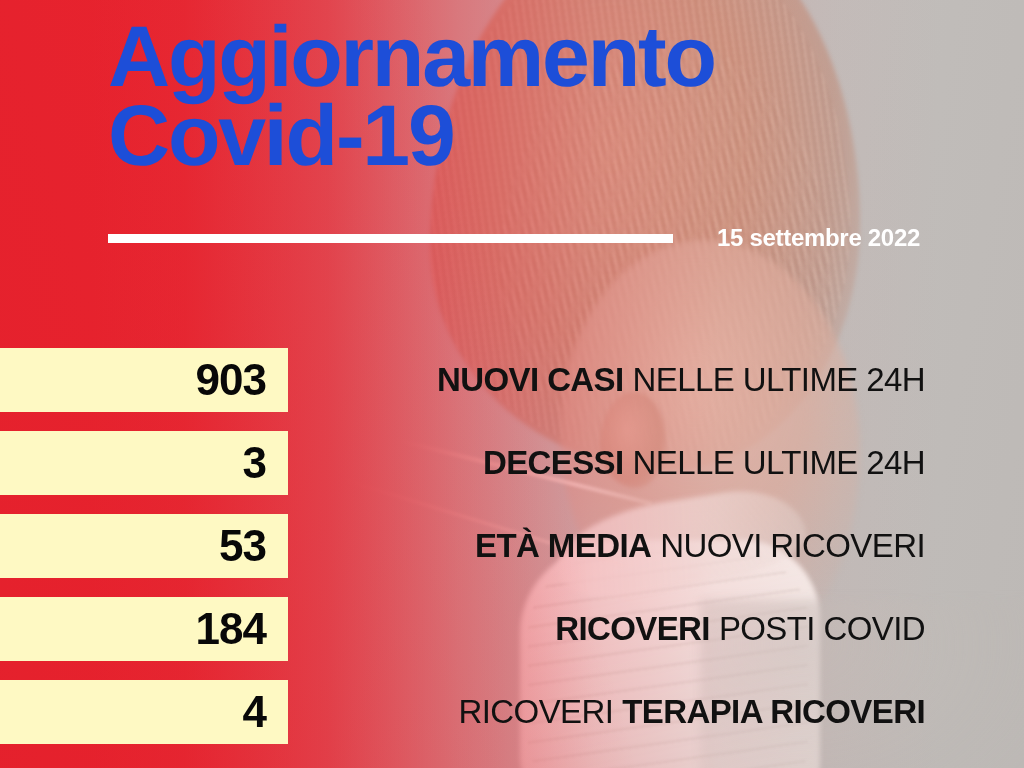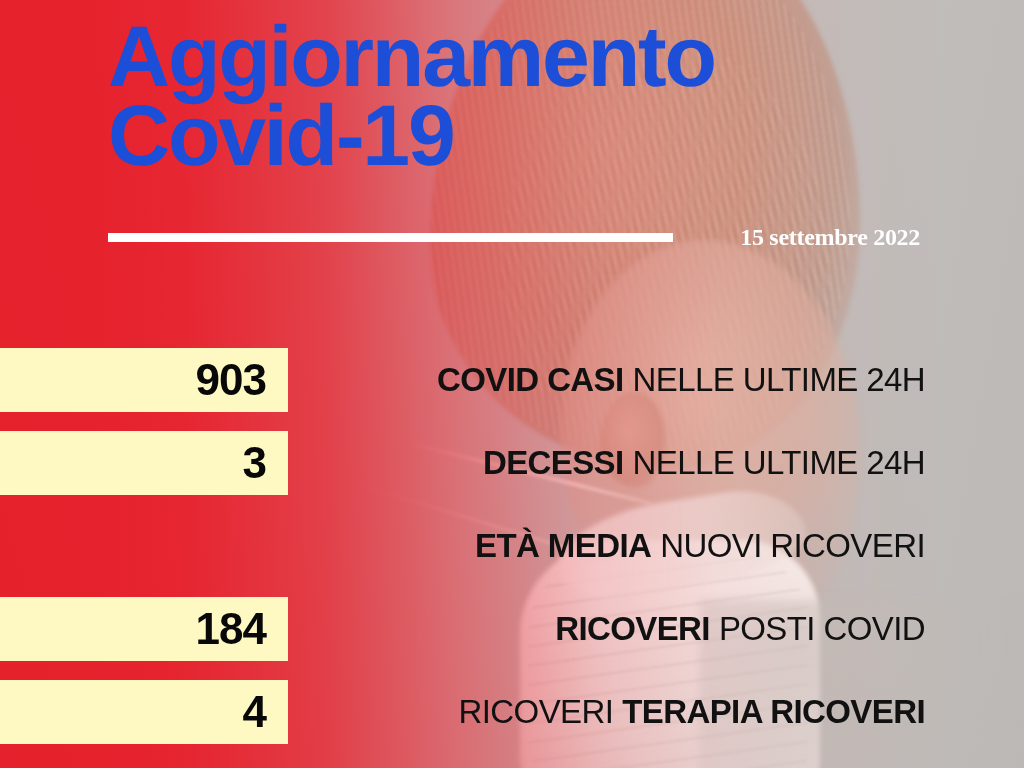--- a/index.html
+++ b/index.html
@@ -268,21 +268,20 @@
   }
 
   .rule-row {
     position: absolute;
     left: 0;
     top: 206px;
     width: 812px;
     display: flex;
     align-items: center;
     justify-content: space-between;
-    font-family: Liberation Serif, serif;
   }
 
   .rule {
     width: 565px;
     height: 9px;
     background: #ffffff;
   }
 
   .date {
     color: #ffffff;
@@ -379,36 +378,39 @@
       <div class="date">15 settembre 2022</div>
     </div>
   </div>
 
   <div class="stats">
       <div class="stat-row">
         <div class="value-bar">
           <span class="value">903</span>
         </div>
         <div class="stat-label">
-          <span class="lbl-strong">COVID CASI</span>
+          <span class="lbl-strong">NUOVI CASI</span>
           <span class="lbl-gap"></span>
           <span class="lbl-light">NELLE ULTIME 24H</span>
         </div>
       </div>
       <div class="stat-row">
         <div class="value-bar">
           <span class="value">3</span>
         </div>
         <div class="stat-label">
           <span class="lbl-strong">DECESSI</span>
           <span class="lbl-gap"></span>
           <span class="lbl-light">NELLE ULTIME 24H</span>
         </div>
       </div>
       <div class="stat-row">
+        <div class="value-bar">
+          <span class="value">53</span>
+        </div>
         <div class="stat-label">
           <span class="lbl-strong">ETÀ MEDIA</span>
           <span class="lbl-gap"></span>
           <span class="lbl-light">NUOVI RICOVERI</span>
         </div>
       </div>
       <div class="stat-row">
         <div class="value-bar">
           <span class="value">184</span>
         </div>

